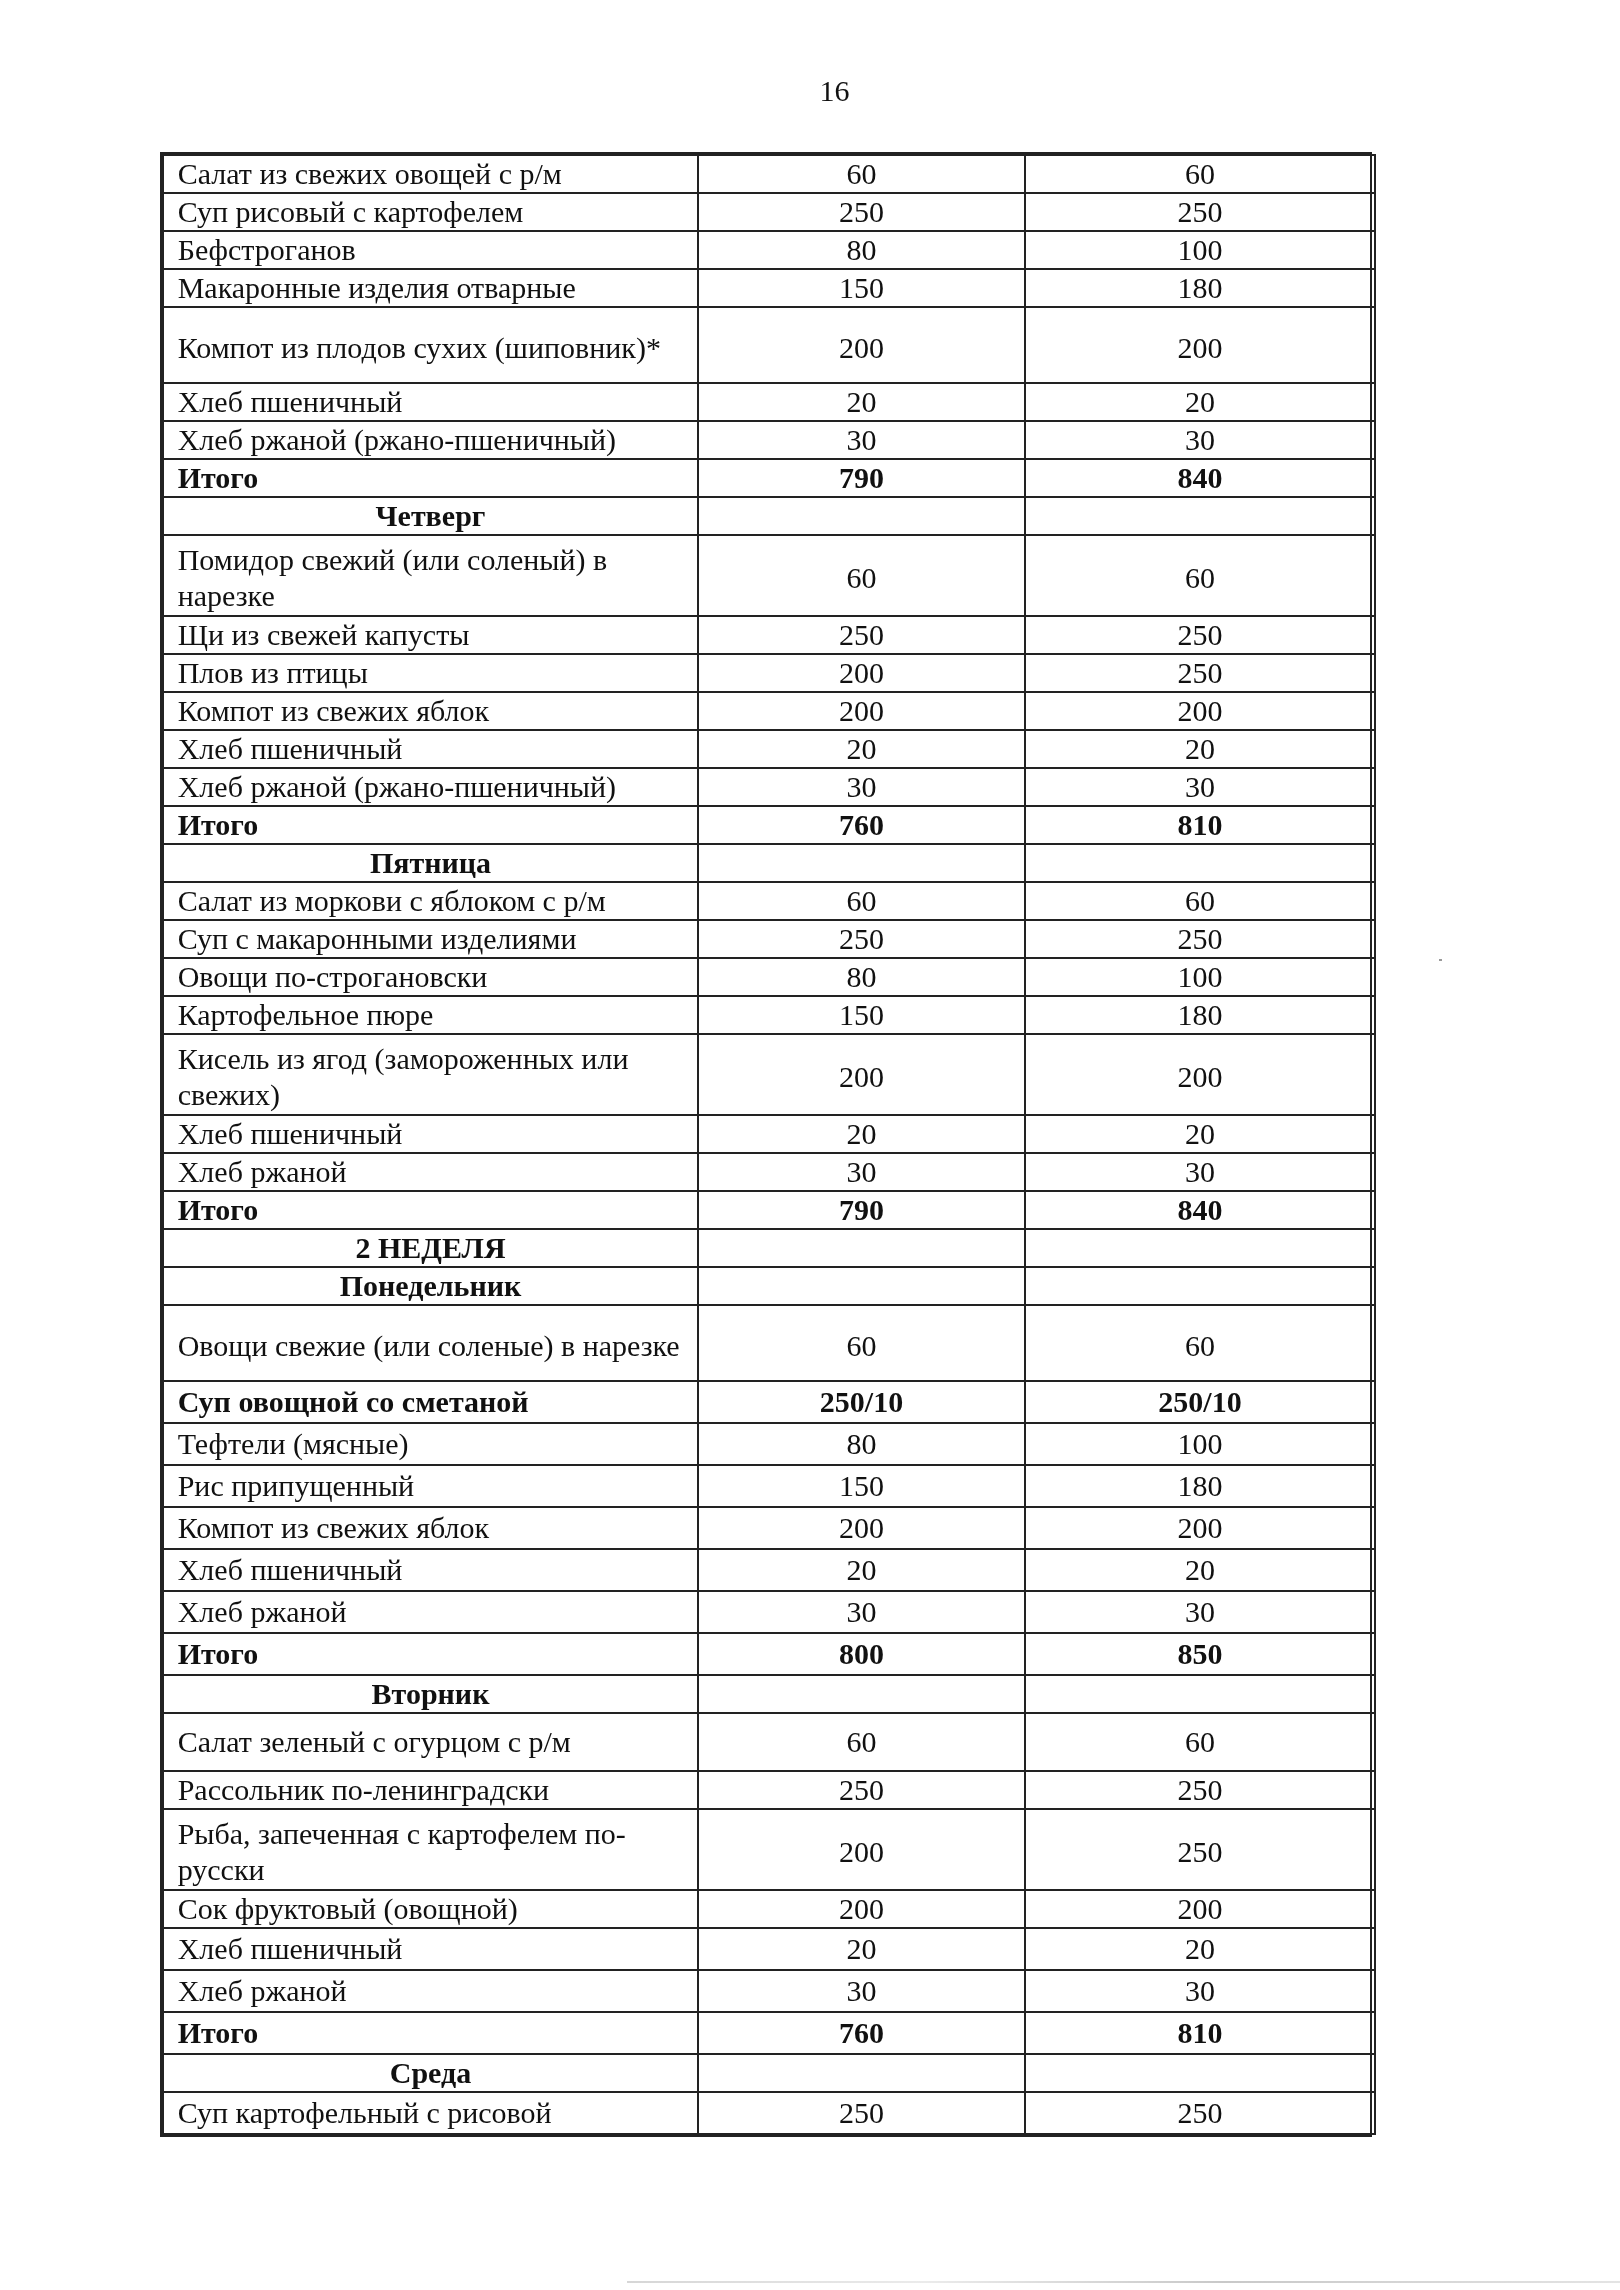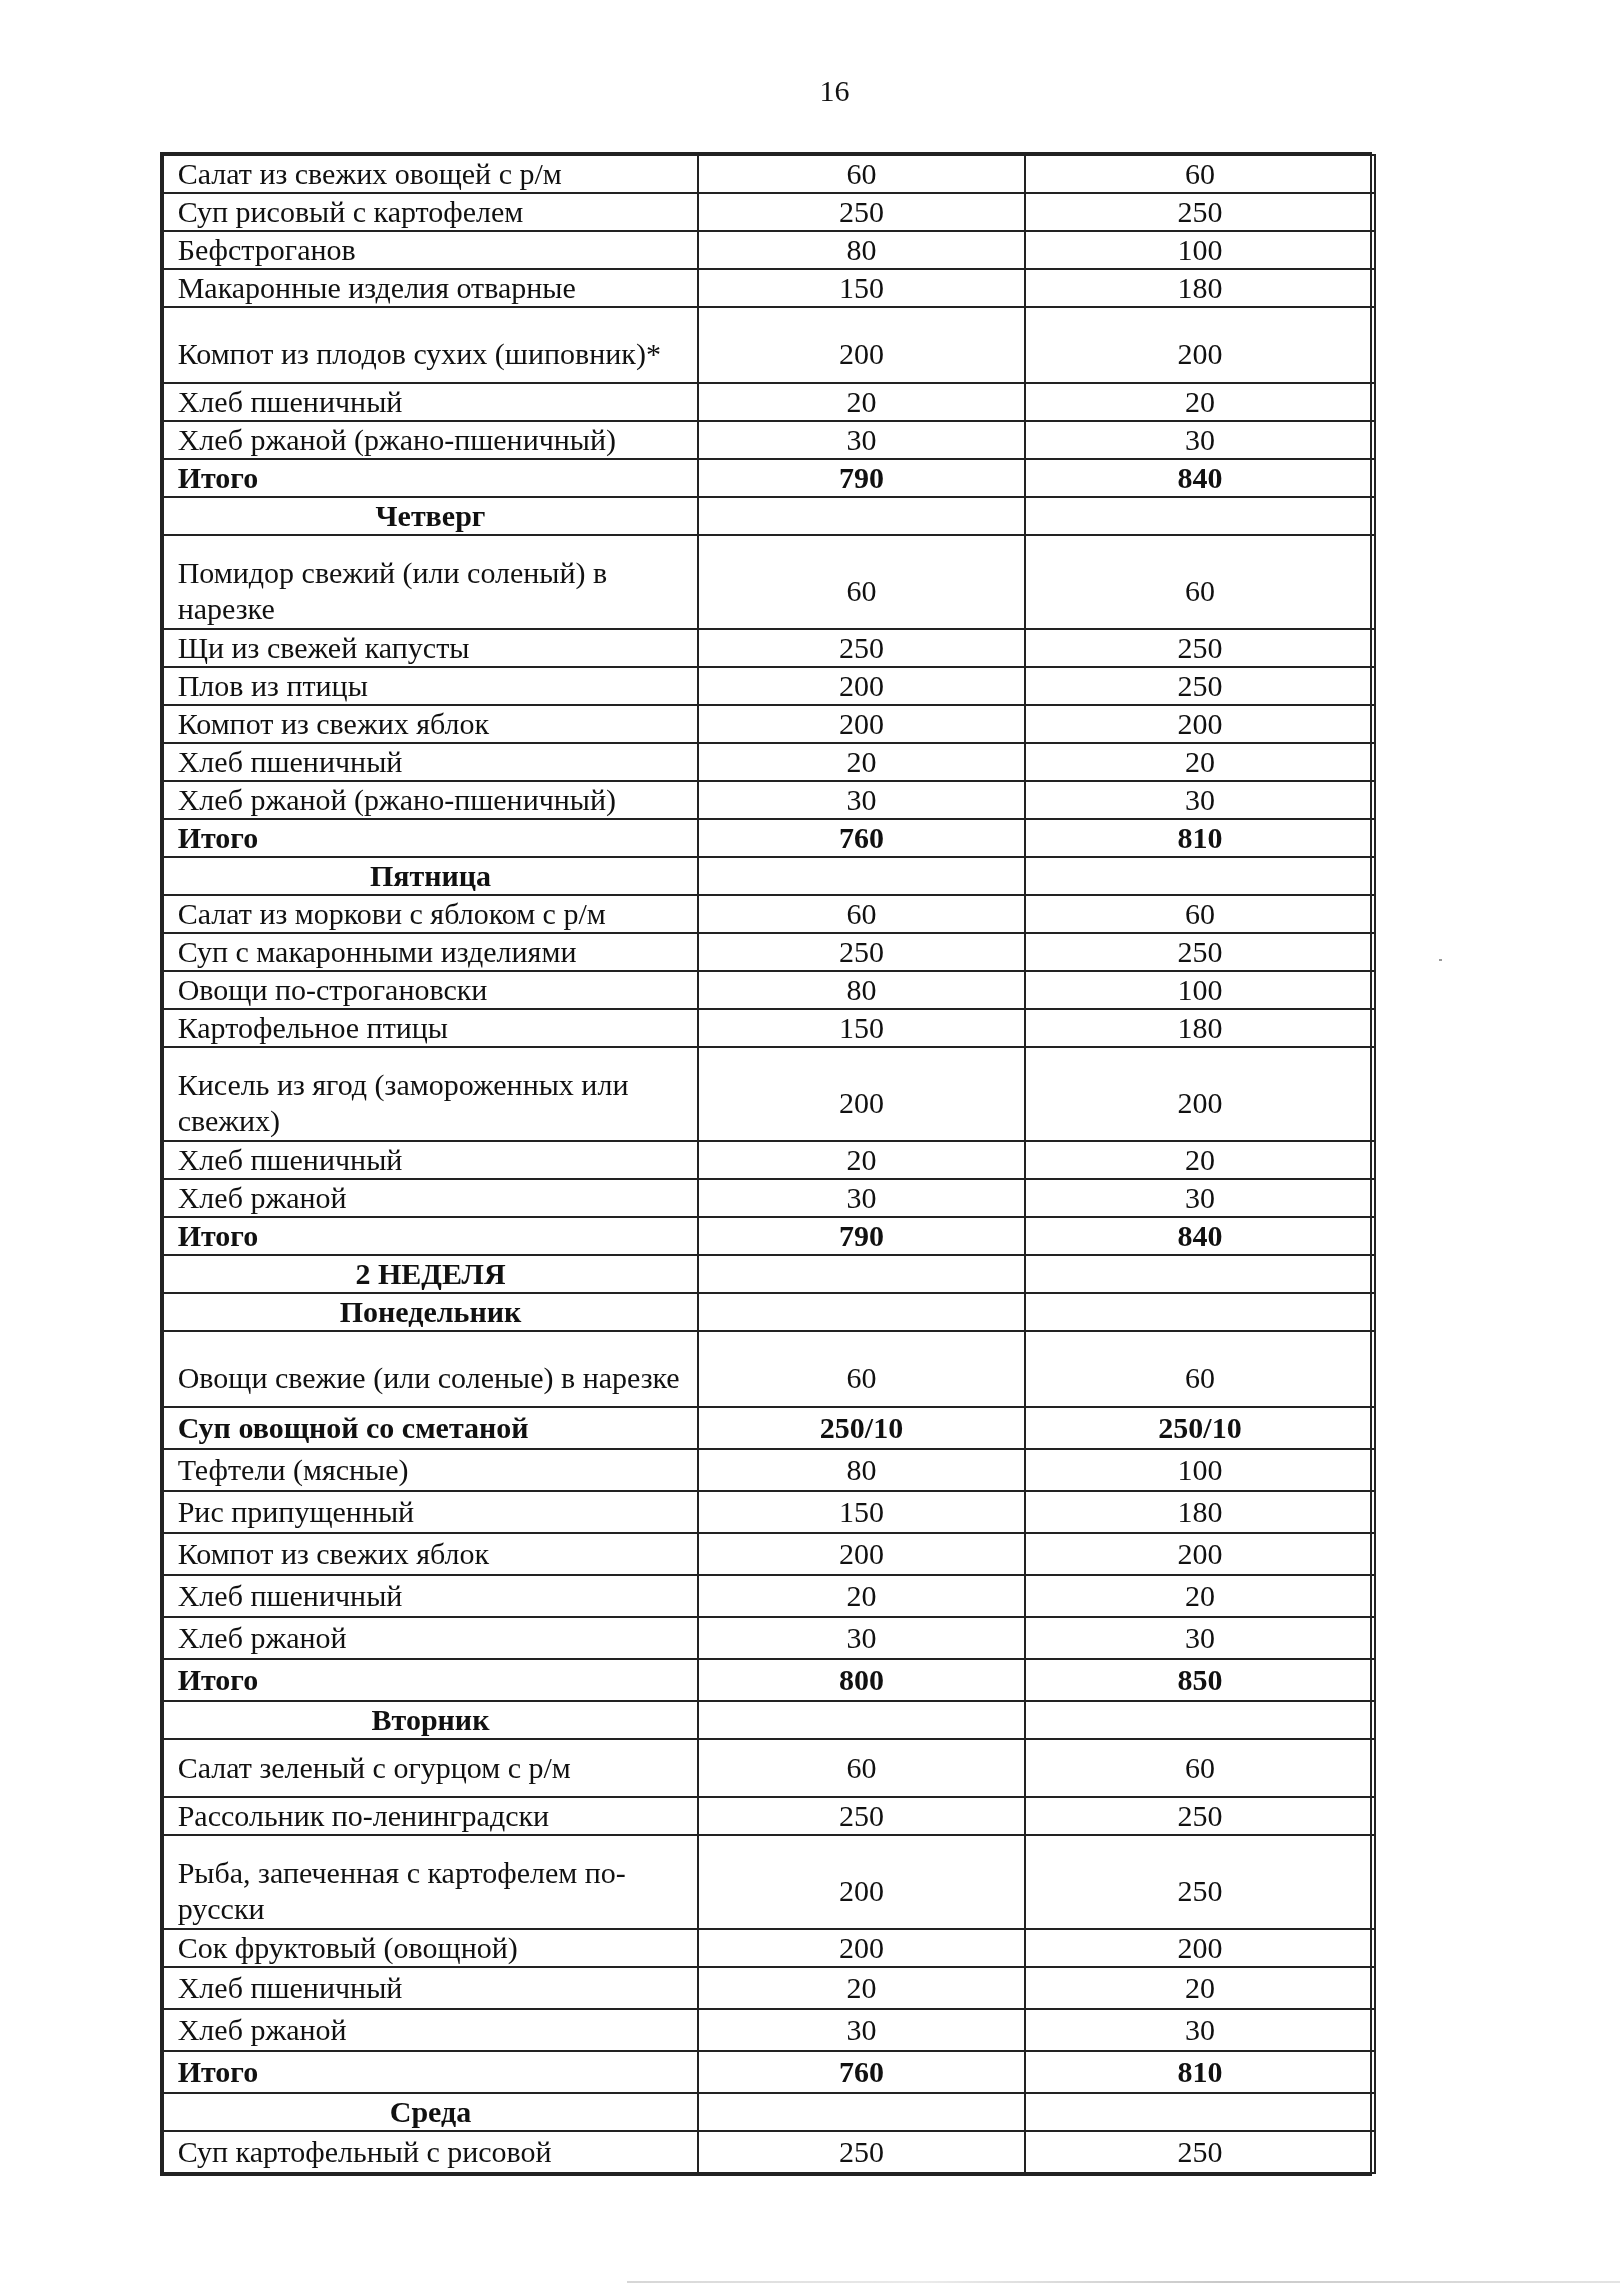--- a/index.html
+++ b/index.html
@@ -7,21 +7,21 @@
          font-family: "Liberation Serif", "DejaVu Serif", serif; color: #111; }
   .page-number { position: absolute; left: 0; width: 1669px; top: 71px; text-align: center;
                  font-size: 30px; line-height: 39px; }
   .menu-table { position: absolute; left: 160px; top: 152px; width: 1212px;
                 border: 2px solid #222; border-collapse: collapse; box-sizing: border-box; }
   .menu-table table { width: 100%; border-collapse: collapse; table-layout: fixed; }
   .menu-table td { border: 2px solid #222; padding: 0 0 0 13.7px; font-size: 30px;
                    line-height: 36px; vertical-align: middle; }
   .menu-table td.num { text-align: center; padding: 0; }
   .menu-table tr { height: 37px; }
-  .menu-table tr.tall td { padding-top: 19px; padding-bottom: 1px; }
+  .menu-table tr.tall td { padding-top: 6px; padding-bottom: 1px; }
   .menu-table tr.total td { font-weight: bold; }
   .menu-table tr.section td.name { font-weight: bold; text-align: center; padding-left: 0; }
   col.c1 { width: 535px; }
   col.c2 { width: 327px; }
   col.c3 { width: 350px; }
   .footer-line { position: absolute; top: 2281px; left: 627px; width: 993px; height: 2px;
                  background: linear-gradient(90deg, #ccc 0%, #e6e6e6 30%, #bbb 60%, #ddd 100%); opacity: 0.8; }
   .speck { position: absolute; left: 1439px; top: 959px; width: 2.9px; height: 2px; background: #999; }
 </style>
 </head>
@@ -131,21 +131,21 @@
           <td class="name">Суп с макаронными изделиями</td>
           <td class="num">250</td>
           <td class="num">250</td>
         </tr>
         <tr class="item" style="height: 37px;">
           <td class="name">Овощи по-строгановски</td>
           <td class="num">80</td>
           <td class="num">100</td>
         </tr>
         <tr class="item" style="height: 37px;">
-          <td class="name">Картофельное птицы</td>
+          <td class="name">Картофельное пюре</td>
           <td class="num">150</td>
           <td class="num">180</td>
         </tr>
         <tr class="item tall" style="height: 76px;">
           <td class="name">Кисель из ягод (замороженных или свежих)</td>
           <td class="num">200</td>
           <td class="num">200</td>
         </tr>
         <tr class="item" style="height: 37px;">
           <td class="name">Хлеб пшеничный</td>

